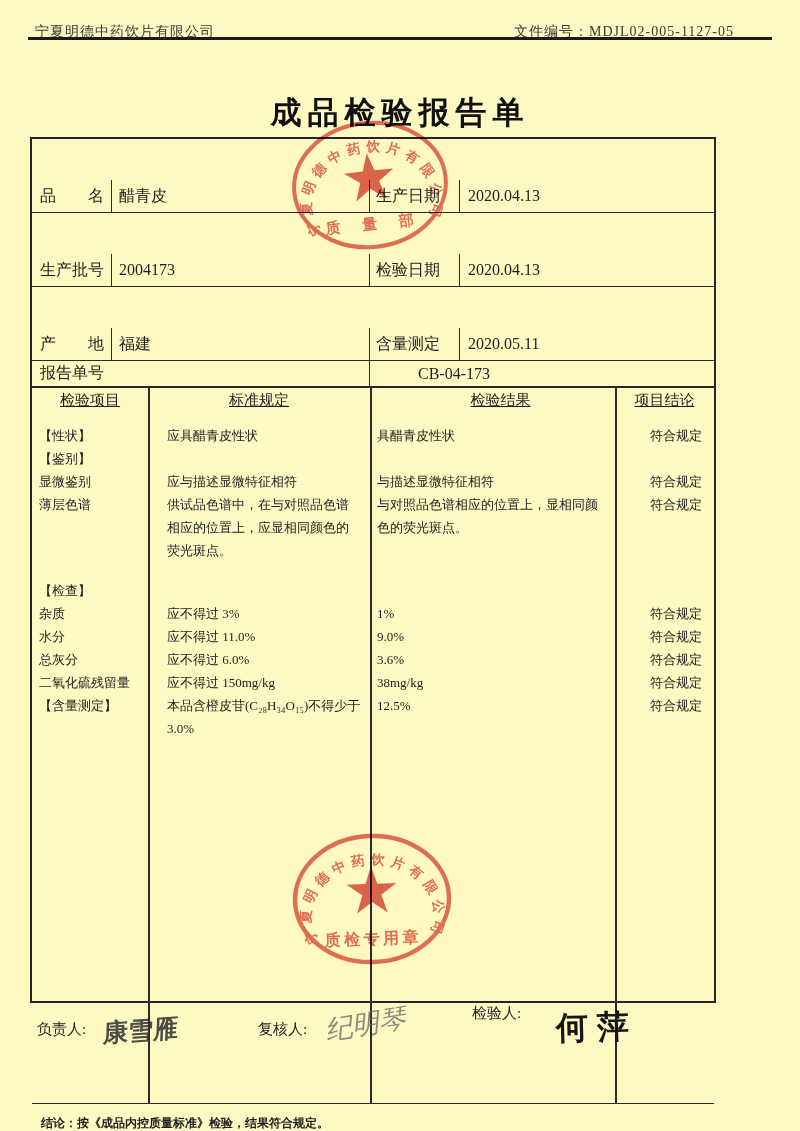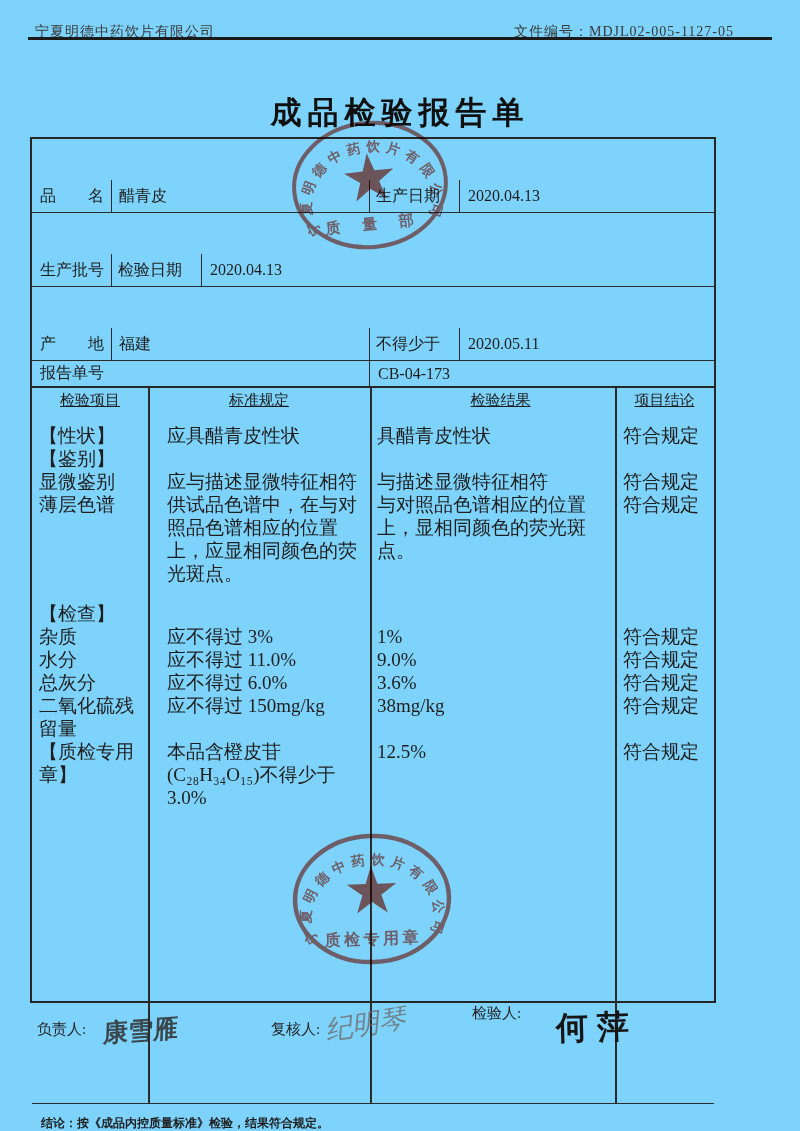--- a/index.html
+++ b/index.html
@@ -1,19 +1,19 @@
 <!DOCTYPE html>
 <html><head>
 <meta charset="utf-8">
 <style>
   html,body{margin:0;padding:0;background:#888;}
   .page{
     position:relative;
     width:800px;height:1131px;
-    background:#7dd3fc;
+    background:#fef9c3;
     font-family:"Liberation Serif","DejaVu Serif",serif;
     color:#1e1e1e;
     overflow:hidden;
   }
   
   .hdr-clip{position:absolute;height:15px;overflow:hidden;top:22px;}
   .hdr-clip span{display:inline-block;font-size:14px;line-height:22px;margin-top:-7px;color:#3a3a3a;letter-spacing:1px;}
   .hdr-left{left:35px;width:260px;}
   .hdr-right{left:514px;width:256px;}
   .hdr-rule{position:absolute;left:28px;top:37px;width:744px;height:2.5px;background:#1b1b1b;}
@@ -21,38 +21,38 @@
   .title{position:absolute;top:92px;left:0;width:100%;text-align:center;font-size:31px;font-weight:bold;letter-spacing:6px;color:#101010;}
   
   .rtable{position:absolute;left:30px;top:137px;width:686px;height:866px;border:2px solid #262626;box-sizing:border-box;}
   .irow{display:flex;box-sizing:border-box;border-bottom:1.5px solid #2b2b2b;font-size:16px;margin-top:41px;}
   .irow .cell{box-sizing:border-box;display:flex;align-items:center;}
   .i-l1{width:80px;padding-left:8px;border-right:1.5px solid #2b2b2b;}
   .i-v1{width:258px;padding-left:7px;border-right:1.5px solid #2b2b2b;}
   .i-l2{width:90px;padding-left:6px;border-right:1.5px solid #2b2b2b;}
   .i-v2{flex:1;padding-left:8px;}
   .row-h{height:33px;}
-  .reportno-row{display:flex;height:27px;box-sizing:border-box;border-bottom:2px solid #262626;font-size:16px;}
+  .reportno-row{display:flex;height:27px;box-sizing:border-box;border-bottom:2px solid #262626;font-size:16px;gap:40px;}
   .reportno-row .rn-l{width:338px;padding-left:8px;border-right:1.5px solid #2b2b2b;display:flex;align-items:center;box-sizing:border-box;}
   .reportno-row .rn-v{flex:1;padding-left:8px;display:flex;align-items:center;font-family:"Liberation Serif","DejaVu Serif",serif;}
   
   .results{position:relative;height:716px;box-sizing:border-box;overflow:hidden;border-bottom:1.5px solid #2b2b2b;}
   .vline{position:absolute;top:0;bottom:0;width:1.5px;background:#2b2b2b;}
   .vl-1{left:116px;} .vl-2{left:338px;} .vl-3{left:583px;}
   .rhead{display:flex;height:26px;font-size:15px;}
   .rhead .hc{box-sizing:border-box;text-align:center;padding-top:3px;}
   .rhead .hc span{text-decoration:underline;}
   .h-item{width:116px;} .h-std{width:222px;} .h-res{width:245px;padding-left:16px;} .h-concl{flex:1;}
-  .rbody{padding-top:10px;font-size:19px;}
+  .rbody{padding-top:10px;font-size:13px;}
   .brow{display:flex;min-height:23px;line-height:23px;}
   .brow .c{box-sizing:border-box;}
   .c-item{width:116px;padding-left:7px;}
   .c-std{width:222px;padding-left:19px;padding-right:9px;}
   .c-res{width:245px;padding-left:7px;padding-right:10px;}
-  .c-concl{flex:1;padding-left:8px;}
+  .c-concl{flex:1;padding-left:8px;margin-left:27px;}
   .rbody > div:nth-of-type(5){margin-top:17px;}   
   
   .concl-row{height:25px;display:flex;align-items:center;padding-left:9px;font-size:12px;font-weight:bold;box-sizing:border-box;margin-top:7px;}
   
   .sig-label{position:absolute;font-size:15px;color:#222;}
   .sig{position:absolute;color:#2f2f2f;}
   .sig-owner{left:103px;top:1014px;font-size:25px;transform:rotate(-4deg) skewX(-6deg);opacity:.85;font-weight:600;}
   .sig-reviewer{left:327px;top:1006px;font-size:27px;color:#6e6e6e;transform:rotate(-9deg) skewX(-14deg);opacity:.8;}
   .sig-inspector{left:556px;top:1006px;font-size:32px;font-weight:bold;letter-spacing:9px;transform:rotate(-1.5deg);color:#161616;}
   
@@ -81,28 +81,29 @@
 
         <div class="irow row-h">
           <div class="cell i-l1">品　　名</div>
           <div class="cell i-v1">醋青皮</div>
           <div class="cell i-l2">生产日期</div>
           <div class="cell i-v2">2020.04.13</div>
         </div>
 
         <div class="irow row-h">
           <div class="cell i-l1">生产批号</div>
+          <div class="cell i-v1">2004173</div>
           <div class="cell i-l2">检验日期</div>
           <div class="cell i-v2">2020.04.13</div>
         </div>
 
         <div class="irow row-h">
           <div class="cell i-l1">产　　地</div>
           <div class="cell i-v1">福建</div>
-          <div class="cell i-l2">不得少于</div>
+          <div class="cell i-l2">含量测定</div>
           <div class="cell i-v2">2020.05.11</div>
         </div>
       </div>
 
     <div class="reportno-row">
       <div class="rn-l">报告单号</div>
       <div class="rn-v">CB-04-173</div>
     </div>
 
     <div class="results">
@@ -176,34 +177,34 @@
           </div>
 
           <div class="brow">
             <div class="c c-item">二氧化硫残留量</div>
             <div class="c c-std">应不得过 150mg/kg</div>
             <div class="c c-res">38mg/kg</div>
             <div class="c c-concl">符合规定</div>
           </div>
 
           <div class="brow">
-            <div class="c c-item">【质检专用章】</div>
+            <div class="c c-item">【含量测定】</div>
             <div class="c c-std">本品含橙皮苷(C₂₈H₃₄O₁₅)不得少于 3.0%</div>
             <div class="c c-res">12.5%</div>
             <div class="c c-concl">符合规定</div>
           </div>
         </div>
     </div>
 
     <div class="concl-row">结论：按《成品内控质量标准》检验，结果符合规定。</div>
   </div>
 
   <div class="sig-label" style="left:37px;top:1020px;">负责人:</div>
   <div class="sig sig-owner">康雪雁</div>
-  <div class="sig-label" style="left:271px;top:1020px;">复核人:</div>
+  <div class="sig-label" style="left:258px;top:1020px;">复核人:</div>
   <div class="sig sig-reviewer">纪明琴</div>
   <div class="sig-label" style="left:472px;top:1004px;">检验人:</div>
   <div class="sig sig-inspector">何萍</div>
 
   <svg class="stamp stamp-top" width="162" height="136" viewBox="-81 -68 162 136">
     <ellipse cx="0" cy="0" rx="76" ry="62" fill="none" stroke="#d9564c" stroke-width="4"></ellipse>
     <path id="arcTop" d="M -57 34 A 61 50 0 1 1 57 34" fill="none"></path>
     <text font-size="13.5" fill="#d9564c" letter-spacing="5.5" font-weight="bold">
       <textPath href="#arcTop" startOffset="50%" text-anchor="middle">宁夏明德中药饮片有限公司</textPath>
     </text>

